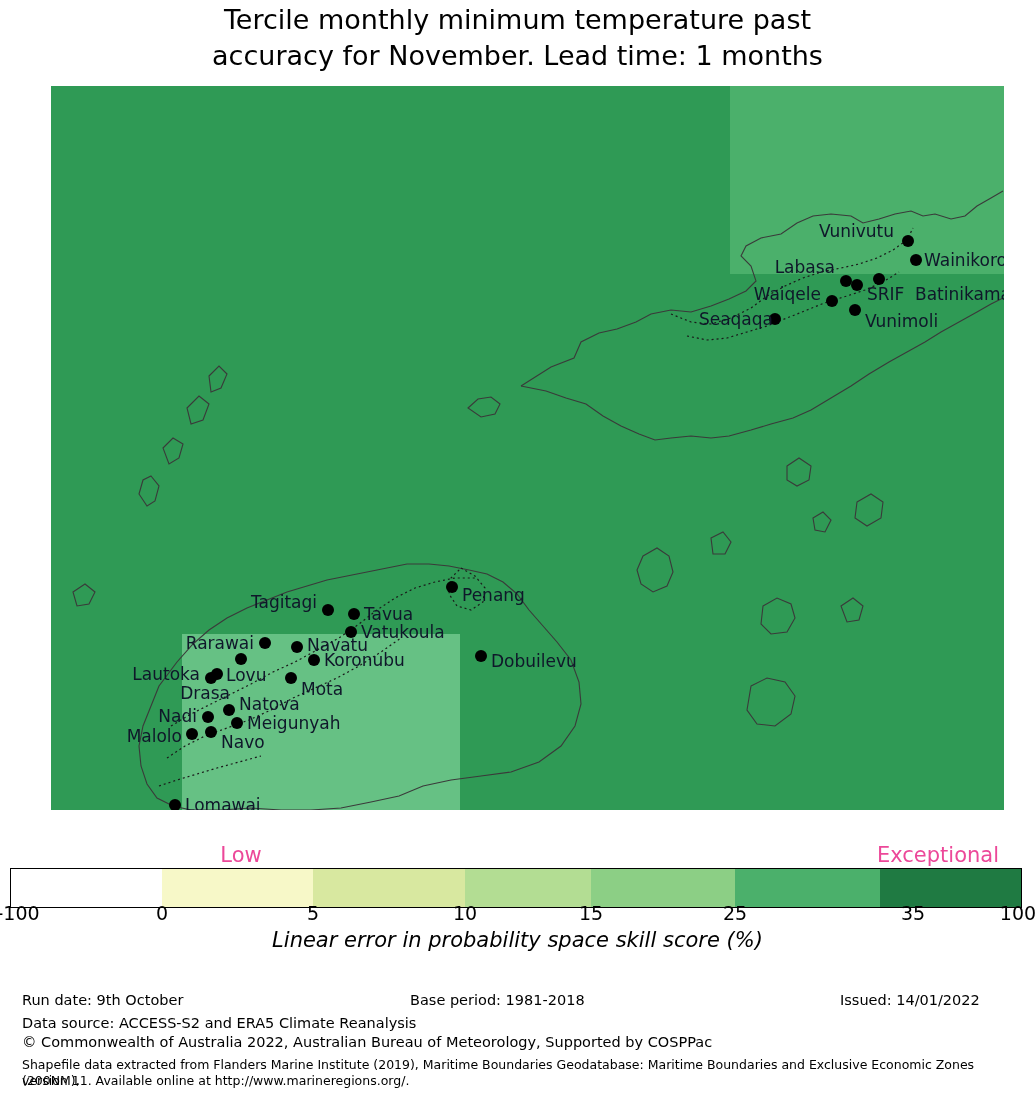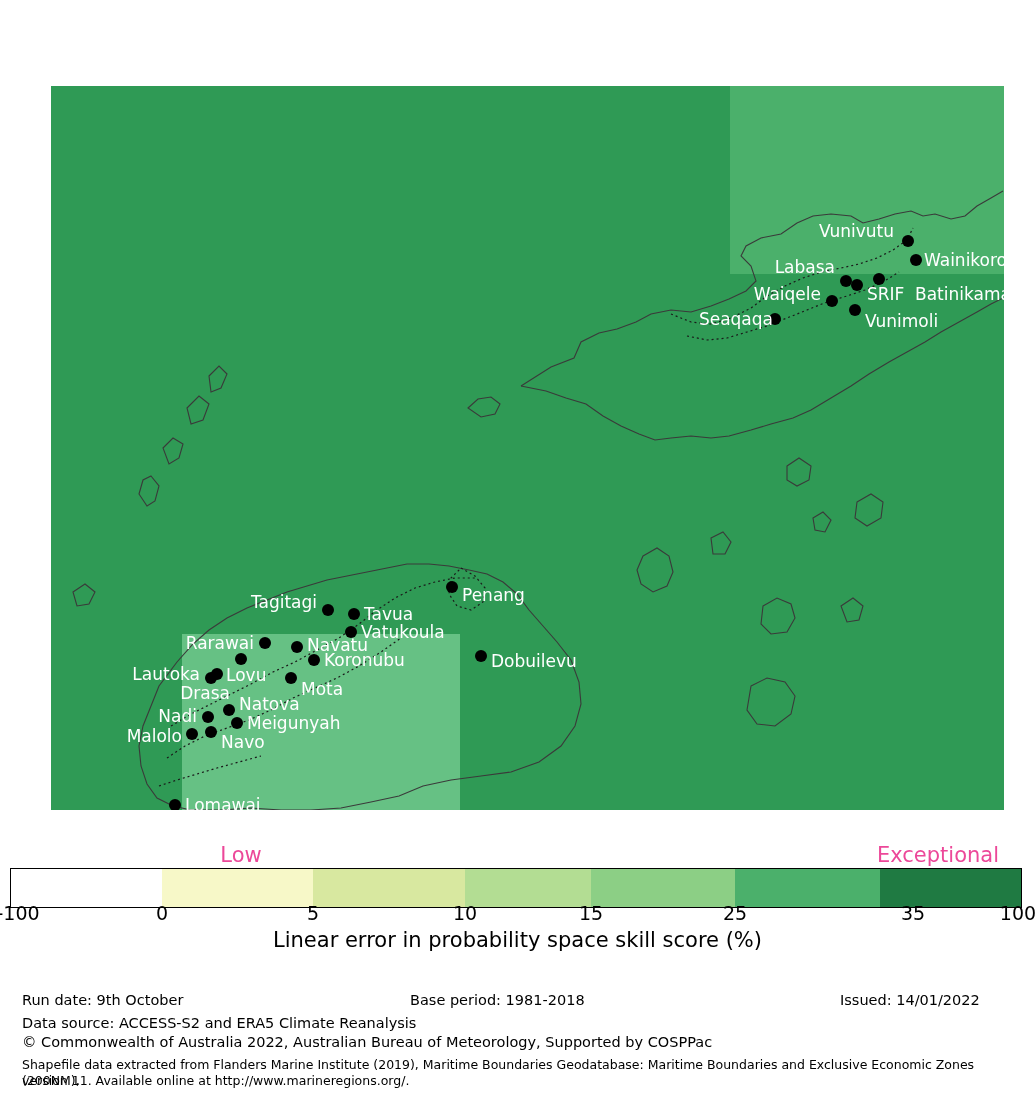--- a/index.html
+++ b/index.html
@@ -63,21 +63,21 @@
     height: 12px;
     margin-left: -6px;
     margin-top: -6px;
     border-radius: 50%;
     background: #000000;
   }
   .city-label {
     position: absolute;
     font-size: 17px;
     line-height: 17px;
-    color: #ffffff;
+    color: #0f172a;
     white-space: nowrap;
   }
   .city-label.right { transform: translate(0, -50%); }
   .city-label.left  { transform: translate(-100%, -50%); }
 
   
   #cbar-wrap {
     position: absolute;
     left: 10px;
     top: 868px;
@@ -114,38 +114,41 @@
     white-space: nowrap;
   }
   #cbar-xlabel {
     position: absolute;
     left: 0;
     top: 928px;
     width: 1035px;
     text-align: center;
     font-size: 21px;
     color: #000;
+    font-style: italic;
   }
   .footer {
     position: absolute;
     font-size: 14.5px;
     color: #000;
     white-space: nowrap;
   }
   .footer-small {
     position: absolute;
     font-size: 12.5px;
     color: #000;
     line-height: 16px;
   }
 </style>
 </head>
 <body>
 
 <div id="title">
+  <div>Tercile monthly minimum temperature past</div>
+  <div>accuracy for November. Lead time: 1 months</div>
 </div>
 
 <div id="map-frame">
   <div class="skillpatch" id="patch-ne"></div>
   <div class="skillpatch" id="patch-sw"></div>
 
   <svg id="coast-svg" width="953" height="724" viewBox="0 0 953 724">
     <g fill="none" stroke="#3a3a3a" stroke-width="1.1">
 
       <path d="M470 300 L500 281 L523 272 L530 256 L548 247 L566 243 L585 236 L600 228 L620 224 L640 226 L660 220 L678 213 L695 205 L705 195 L700 180 L690 170 L695 160 L710 152 L730 148 L746 137 L762 130 L780 128 L800 130 L812 137 L828 133 L844 128 L860 125 L872 130 L884 128 L900 133 L914 130 L926 120 L940 112 L952 105"></path>

